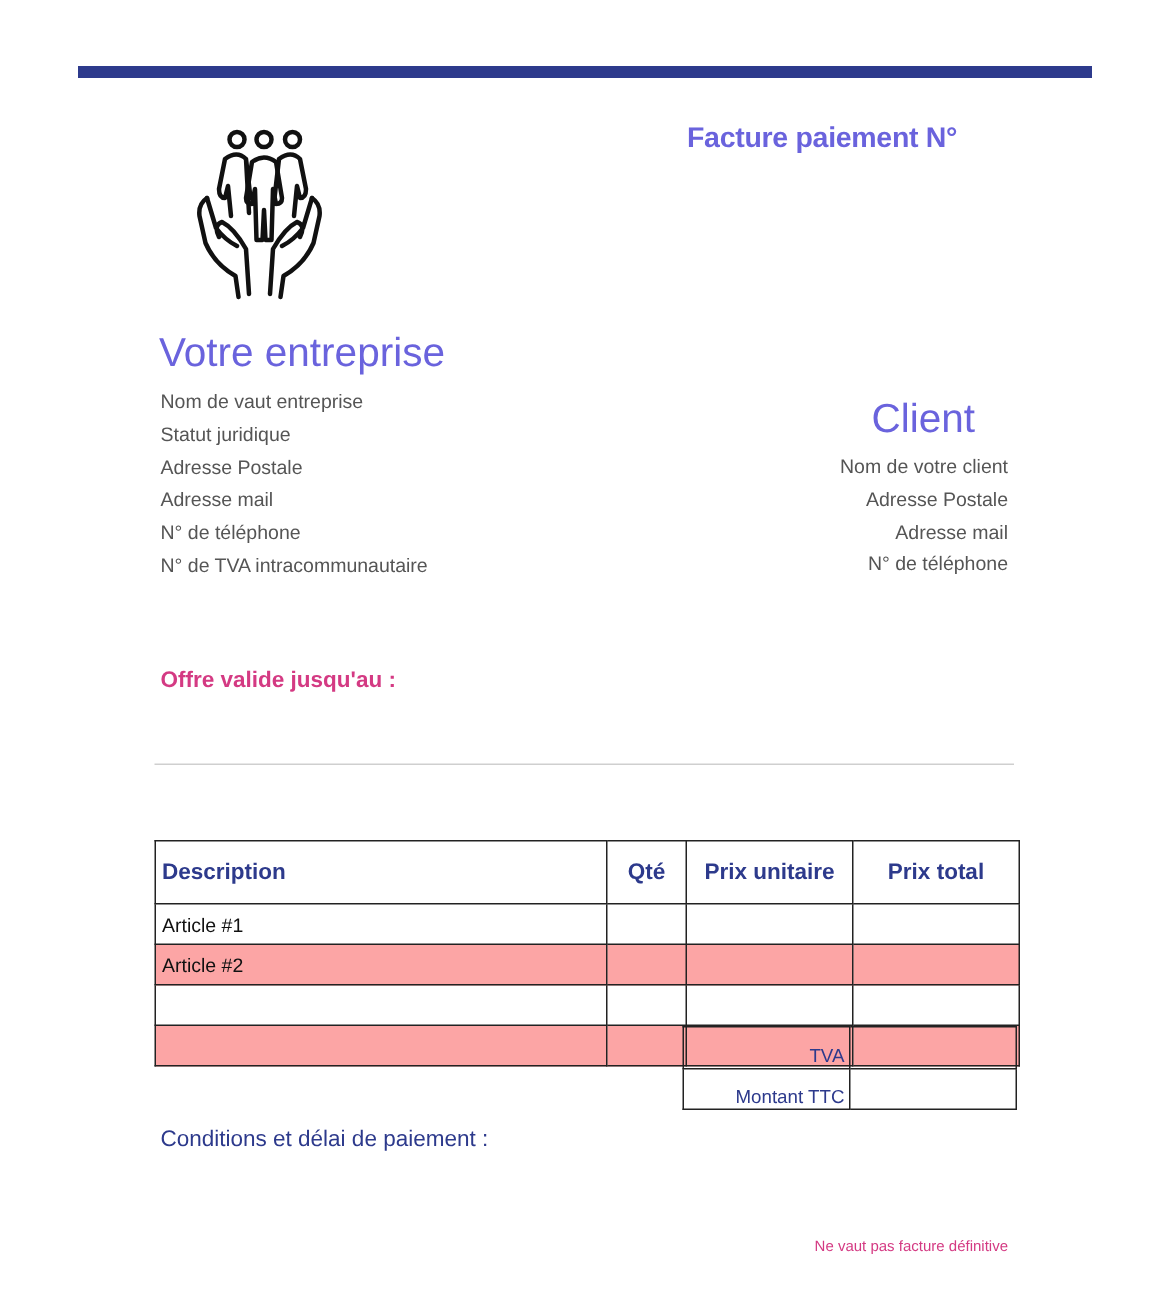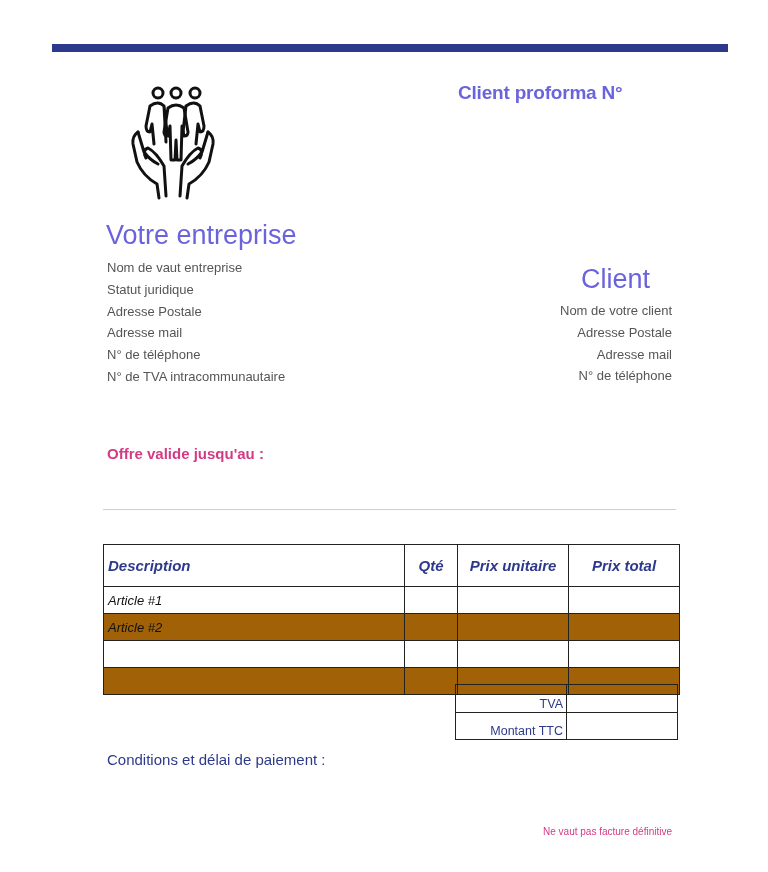--- a/index.html
+++ b/index.html
@@ -6,25 +6,25 @@
   body { width:768px; height:872px; position:relative; overflow:hidden; font-family:"Liberation Sans", sans-serif; }
   .topbar { position:absolute; left:52px; top:44px; width:676px; height:8px; background:#2d3a8c; }
   .logo { position:absolute; left:128px; top:84px; width:90px; height:116px; }
   .title { position:absolute; left:458px; top:82px; font-size:19px; font-weight:bold; color:#6a63dd; letter-spacing:-0.2px; }
   .company-heading { position:absolute; left:106px; top:220px; font-size:27px; color:#6a63dd; }
   .company-lines { position:absolute; left:107px; top:257px; font-size:13px; color:#555; line-height:21.8px; }
   .client-heading { position:absolute; left:581px; top:264px; font-size:27px; color:#6a63dd; }
   .client-lines { position:absolute; right:96px; top:300px; font-size:13px; color:#555; line-height:21.8px; text-align:right; }
   .dates { position:absolute; left:107px; top:443px; font-size:15px; font-weight:bold; color:#d43a83; line-height:22px; }
   .sep { position:absolute; left:103px; top:509px; width:573px; height:1px; background:#cfcfcf; }
-  table.items { position:absolute; left:103px; top:544px; border-collapse:collapse;font-style:italic; }
+  table.items { position:absolute; left:103px; top:560px; border-collapse:collapse; }
   table.items td, table.items th { border:1px solid #222; padding:0 4px; font-size:13px; }
   table.items th { height:41px; color:#2d3a8c; font-size:15px; font-weight:bold; }
   table.items td { height:26px; color:#111; }
-  table.items tr.alt td { background:#a16207;margin-left:21px; }
+  table.items tr.alt td { background:#fca5a5;margin-left:21px; }
   .c-desc { width:292px; text-align:left; }
   .c-qty { width:44px; text-align:center; }
   .c-pu { width:102px; text-align:center; }
   .c-pt { width:102px; text-align:center; }
   table.totals { position:absolute; left:455px; top:684px; border-collapse:collapse; }
   table.totals td { border:1px solid #222; font-size:12.5px; color:#2d3a8c; padding:0 3px 1px 3px; vertical-align:bottom; }
   table.totals td.lbl { width:104px; text-align:right; }
   table.totals td.val { width:104px; }
   .conditions { position:absolute; left:107px; top:751px; font-size:15px; color:#2d3a8c; }
   .footer-note { position:absolute; right:96px; top:826px; font-size:10px; color:#d43a83; }
@@ -42,21 +42,21 @@
     <path d="M22 22 q8-6 14 0 l3 26 M22 22 l-4 20 q0 6 4 6 l2-8 l2 20 M36 22 l2 36"></path>
     <path d="M58 22 q8-6 14 0 l4 20 q0 6-4 6 l-2-8 l-2 20 M58 22 l-3 26"></path>
     <path d="M40 24 q8-6 16 0 l4 24 q0 4-4 4 l-2-10 l-1 34 h-4 l-1-20 l-1 20 h-4 l-1-34 l-2 10 q-4 0-4-4 z"></path>
     <path d="M10 48 q-6 4-5 12 l4 18 q6 14 20 22 l2 14"></path>
     <path d="M10 48 l6 20 q6 8 14 12 M18 74 q-4-8 2-10 q8 4 16 18 l2 30"></path>
     <path d="M80 48 q6 4 5 12 l-4 18 q-6 14-20 22 l-2 14"></path>
     <path d="M80 48 l-6 20 q-6 8-14 12 M72 74 q4-8-2-10 q-8 4-16 18 l-2 30"></path>
   </svg>
 </div>
 
-<div class="title">Client proforma N°</div>
+<div class="title">Facture paiement N°</div>
 
 <div class="company-heading">Votre entreprise</div>
 <div class="company-lines">
   <div>Nom de vaut entreprise</div>
   <div>Statut juridique</div>
   <div>Adresse Postale</div>
   <div>Adresse mail</div>
   <div>N° de téléphone</div>
   <div>N° de TVA intracommunautaire</div>
 </div>

